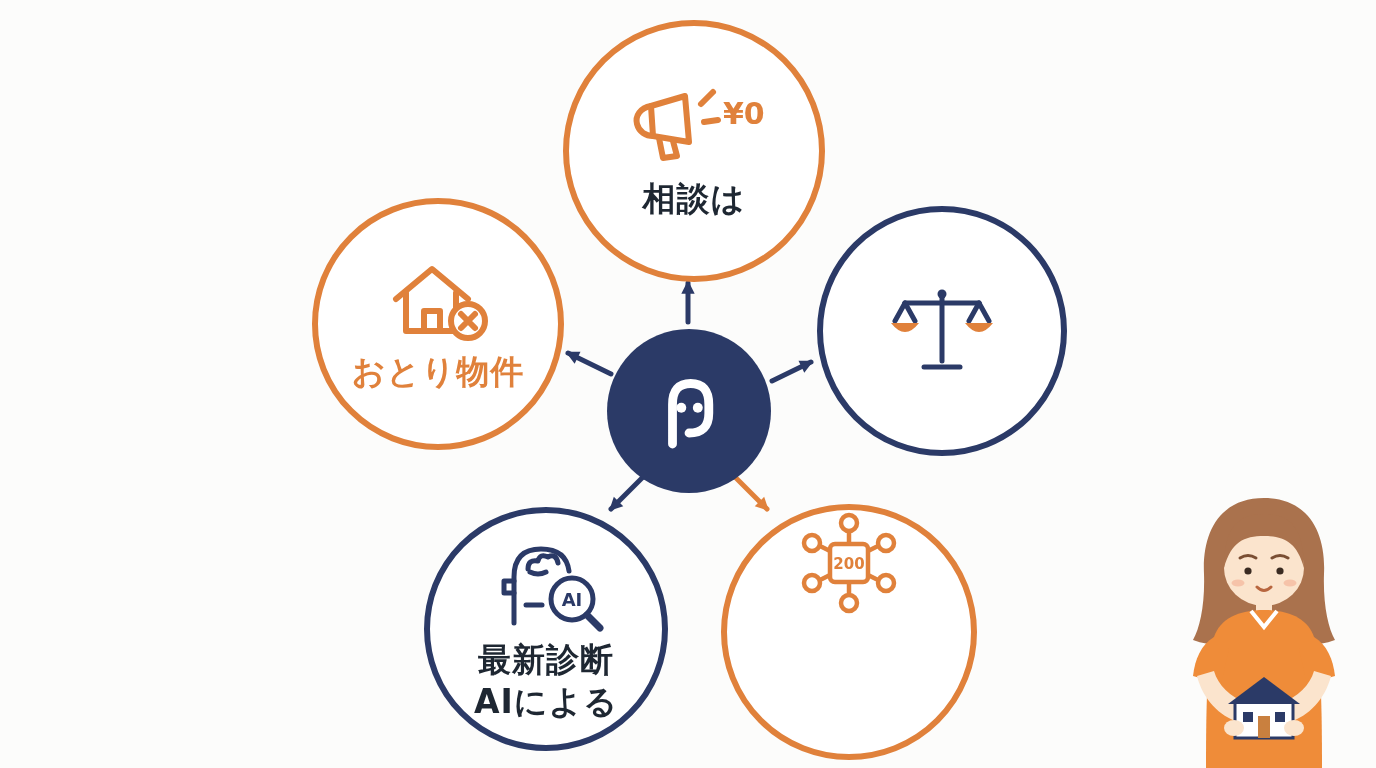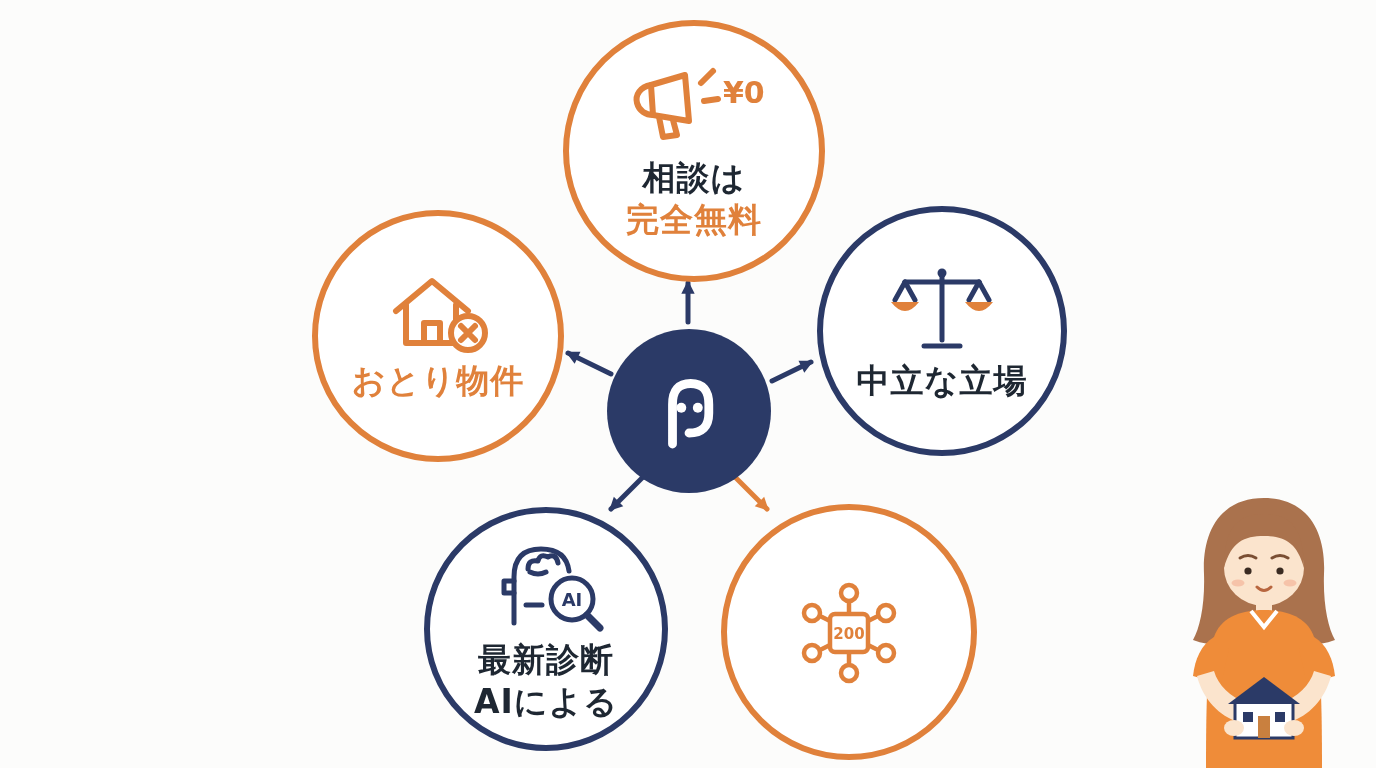--- a/index.html
+++ b/index.html
@@ -23,24 +23,24 @@
   .b-navy{border:6px solid var(--navy);}
   .node .label{font-weight:700;font-size:33px;line-height:1.28;letter-spacing:1px;color:var(--dark);}
   .t-orange{color:var(--orange);}
   .t-dark{color:var(--dark);}
   .icon-box{display:flex;align-items:center;justify-content:center;}
   .center-circle{
     position:absolute;left:607px;top:329px;width:164px;height:164px;border-radius:50%;
     background:var(--navy);display:flex;align-items:center;justify-content:center;
   }
   #node-free{left:563px;top:20px;width:250px;height:250px;}
-  #node-decoy{left:312px;top:210px;width:240px;height:240px;font-family:Liberation Mono, monospace;}
+  #node-decoy{left:312px;top:198px;width:240px;height:240px;}
   #node-neutral{left:817px;top:206px;width:238px;height:238px;}
   #node-ai{left:424px;top:507px;width:232px;height:232px;}
-  #node-partners{left:721px;top:504px;width:244px;height:244px;}
+  #node-partners{left:721px;top:504px;width:244px;height:244px;justify-content:space-between;}
   .illustration{position:absolute;left:1168px;top:486px;}
   svg text{font-family:"DejaVu Sans","Liberation Sans",sans-serif;}
 </style>
 </head>
 <body>
 
 <div class="stage">
 
   <svg class="arrows" width="1376" height="768">
     <defs>
@@ -66,21 +66,20 @@
           <path d="M32 24 C21 26 16 34 18 42 C20 50 27 54 34 54"></path>
           <path d="M40 56 L44 76 L58 74 L54 59"></path>
           <line x1="82" y1="22" x2="94" y2="10"></line>
           <line x1="85" y1="40" x2="99" y2="38"></line>
         </g>
         <text x="104" y="42" fill="#E0813B" font-size="30" font-weight="bold">¥0</text>
       </svg>
     </div>
     <div class="label">
       <div class="t-dark">相談は</div>
-      <div class="t-orange">完全無料</div>
     </div>
   </div>
 
   <div class="node b-orange" id="node-decoy">
     <div class="icon-box">
       <svg width="112" height="92" viewBox="0 0 112 92">
         <g stroke="#E0813B" stroke-width="6" fill="none" stroke-linecap="round" stroke-linejoin="round">
           <path d="M14 44 L50 14 L86 44"></path>
           <path d="M24 38 L24 76 L74 76 L74 38"></path>
           <path d="M42 76 L42 56 L58 56 L58 76"></path>
@@ -105,21 +104,20 @@
           <line x1="19" y1="22" x2="29" y2="40"></line>
           <line x1="93" y1="22" x2="83" y2="40"></line>
           <line x1="93" y1="22" x2="103" y2="40"></line>
         </g>
         <circle cx="56" cy="13" r="4.5" fill="#2B3A67"></circle>
         <path d="M5 42 Q19 60 33 42 Z" fill="#E0813B"></path>
         <path d="M79 42 Q93 60 107 42 Z" fill="#E0813B"></path>
       </svg>
     </div>
     <div class="label">
-      <div class="t-dark">中立な立場</div>
     </div>
   </div>
 
   <div class="node b-navy" id="node-ai">
     <div class="icon-box">
       <svg width="124" height="100" viewBox="0 0 124 100">
         <g stroke="#2B3A67" stroke-width="5" fill="none" stroke-linecap="round" stroke-linejoin="round">
           <path d="M30 88 L30 42 Q30 14 57 14 Q82 14 85 36"></path>
           <path d="M30 58 L20 58 L20 46 L30 46"></path>
           <path d="M44 34 Q44 24 54 26 Q56 18 64 22 Q72 18 74 28"></path>

